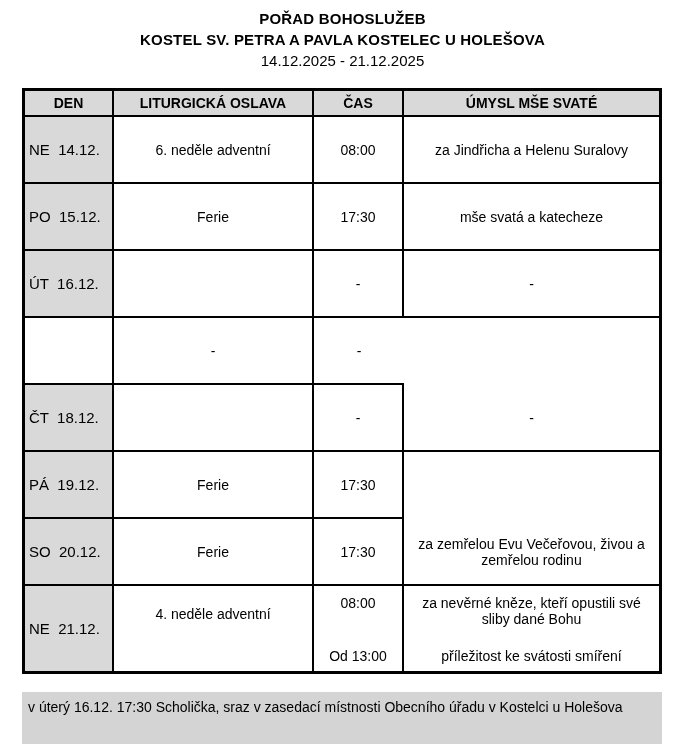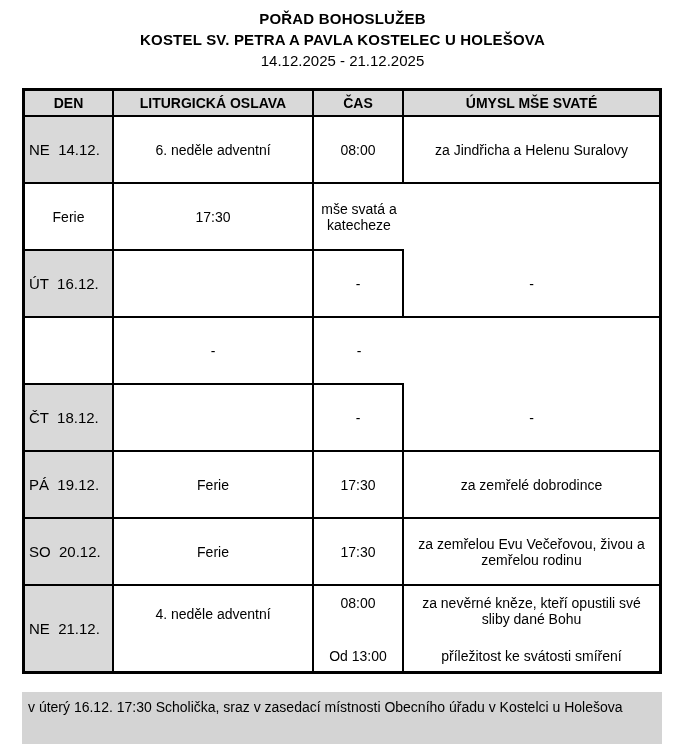--- a/index.html
+++ b/index.html
@@ -124,20 +124,21 @@
     </div>
 
     <div class="row data-row">
       <div class="cell den-cell">NE  14.12.</div>
       <div class="cell oslava-cell">6. neděle adventní</div>
       <div class="cell cas-cell">08:00</div>
       <div class="cell umysl-cell last-col">za Jindřicha a Helenu Suralovy</div>
     </div>
 
     <div class="row data-row">
+      <div class="cell den-cell">PO  15.12.</div>
       <div class="cell oslava-cell">Ferie</div>
       <div class="cell cas-cell">17:30</div>
       <div class="cell umysl-cell last-col">mše svatá a katecheze</div>
     </div>
 
     <div class="row data-row">
       <div class="cell den-cell">ÚT  16.12.</div>
       <div class="cell oslava-cell"></div>
       <div class="cell cas-cell">-</div>
       <div class="cell umysl-cell last-col">-</div>
@@ -153,21 +154,20 @@
       <div class="cell den-cell">ČT  18.12.</div>
       <div class="cell oslava-cell"></div>
       <div class="cell cas-cell">-</div>
       <div class="cell umysl-cell last-col">-</div>
     </div>
 
     <div class="row data-row">
       <div class="cell den-cell">PÁ  19.12.</div>
       <div class="cell oslava-cell">Ferie</div>
       <div class="cell cas-cell">17:30</div>
-      <div class="cell umysl-cell last-col">za zemřelé dobrodince</div>
     </div>
 
     <div class="row data-row">
       <div class="cell den-cell">SO  20.12.</div>
       <div class="cell oslava-cell">Ferie</div>
       <div class="cell cas-cell">17:30</div>
       <div class="cell umysl-cell last-col">za zemřelou Evu Večeřovou, živou a zemřelou rodinu</div>
     </div>
 
     <div class="row tall-row last-row">

